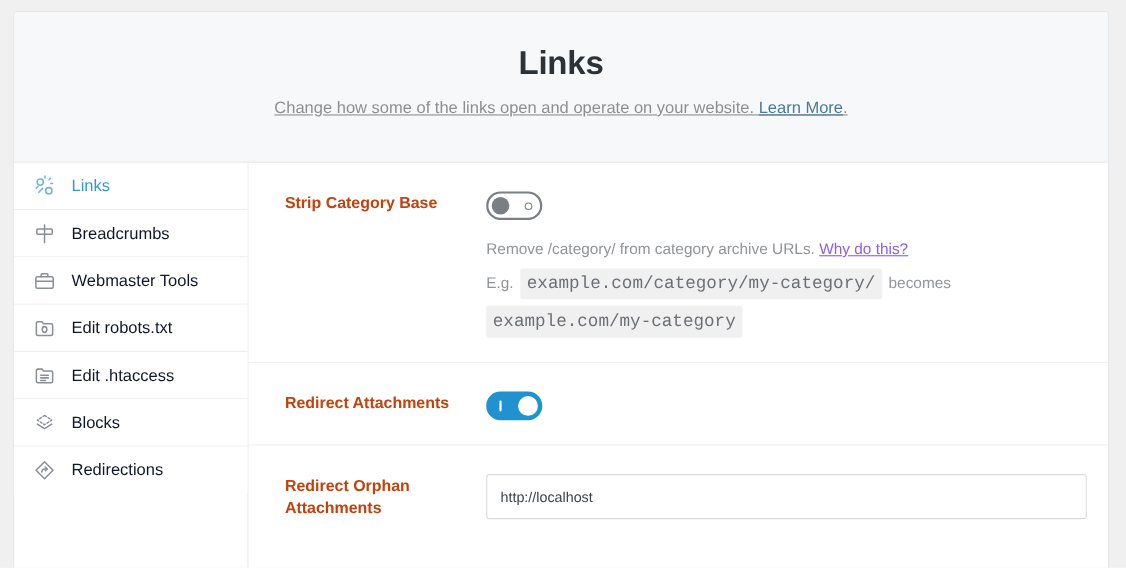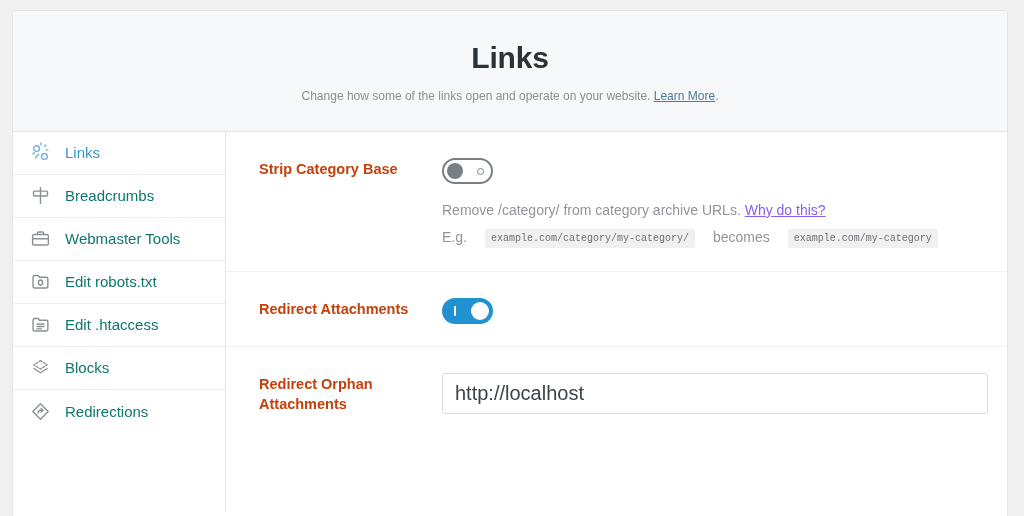--- a/index.html
+++ b/index.html
@@ -39,24 +39,25 @@
   }
   .card-title {
     font-size: 30px;
     font-weight: 600;
     color: #2c3338;
     letter-spacing: -0.2px;
     margin: 0 0 14px 0;
     line-height: 1.1;
   }
   .card-subtitle {
-    font-size: 12px;
+    font-size: 15px;
     color: #8c8f94;
-    margin: 0;
+    margin: 12px;
     line-height: 1.4;
+    text-decoration: underline;
   }
   .card-subtitle a {
     color: #4a7a96;
     text-decoration: underline;
   }
 
   
   .card-body {
     display: flex;
     align-items: stretch;
@@ -70,21 +71,21 @@
     border-right: 1px solid #e2e4e7;
     background: #ffffff;
   }
   .side-item {
     display: flex;
     align-items: center;
     height: 43px;
     padding-left: 16px;
     border-bottom: 1px solid #eceef0;
     font-size: 15px;
-    color: #0f766e;
+    color: #0f172a;
     cursor: pointer;
     background: #ffffff;
   }
   .side-item:last-child { border-bottom: none; }
   .side-item.active {
     color: #3699cb;
   }
   .side-item .s-ico {
     width: 22px;
     height: 22px;
@@ -187,39 +188,39 @@
   }
   .desc.wide { max-width: 560px; }
 
   .eg-line {
     margin-top: 6px;
     font-size: 14px;
     color: #919498;
     display: flex;
     align-items: center;
     flex-wrap: wrap;
-    gap: 18px;
+    gap: 6px;
   }
   code.codechip {
     font-family: "Liberation Mono", monospace;
-    font-size: 10px;
+    font-size: 16px;
     background: #f0f0f1;
     color: #6c7076;
     padding: 2px 6px;
     border-radius: 2px;
     white-space: nowrap;
   }
 
   .url-input {
     width: 546px;
     height: 41px;
     border: 1px solid #dcdcde;
     border-radius: 3px;
     padding: 0 12px;
-    font-size: 20px;
+    font-size: 13px;
     color: #3c434a;
     font-family: "Liberation Sans", sans-serif;
     outline: none;
     background: #ffffff;
   }
 </style>
 </head>
 <body>
 
 <div class="page">

